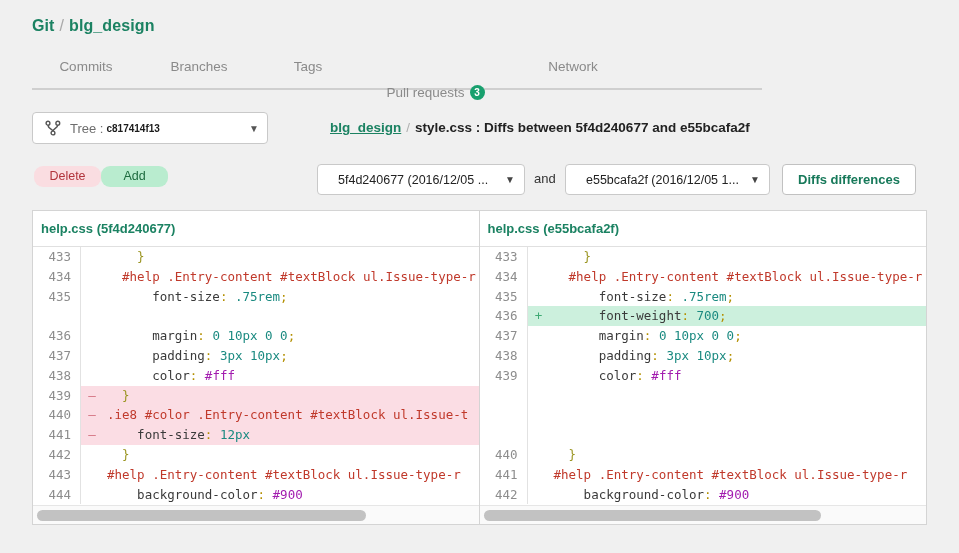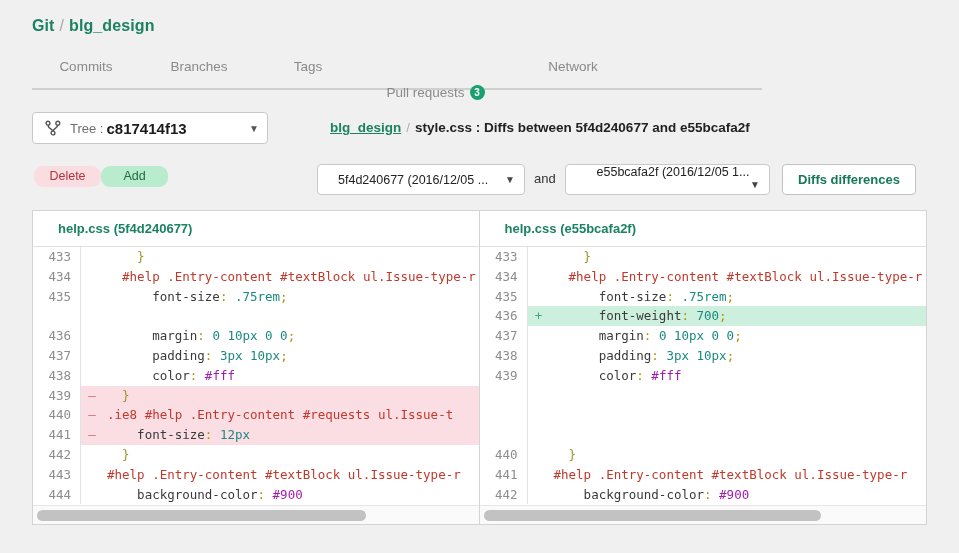--- a/index.html
+++ b/index.html
@@ -106,21 +106,21 @@
     flex: none;
     color: #555;
   }
   .tree-label {
     color: #6e6e6e;
     font-size: 13px;
   }
   .tree-value {
     color: #1b1b1b;
     font-weight: bold;
-    font-size: 15px;
+    font-size: 10px;
     margin-left: 3px;
   }
   .tree-caret {
     margin-left: auto;
     color: #555;
     font-size: 10px;
   }
 
   .path-breadcrumb {
     position: absolute;
@@ -172,21 +172,21 @@
     box-sizing: border-box;
     display: flex;
     align-items: center;
     padding: 0 9px 0 20px;
     font-size: 12.5px;
     color: #222;
     cursor: pointer;
     white-space: nowrap;
   }
   #sel-left  { left: 317px; width: 208px; }
-  #sel-right { left: 565px; width: 205px; flex-direction: column; }
+  #sel-right { left: 565px; width: 205px; }
   .commit-select .caret {
     margin-left: auto;
     font-size: 10px;
     color: #444;
     padding-left: 8px;
   }
 
   .and-word {
     position: absolute;
     left: 534px;
@@ -231,21 +231,21 @@
     overflow: hidden;
     position: relative;
   }
   .diff-pane.right { border-left: none; }
 
   .pane-head {
     height: 36px;
     border-bottom: 1px solid #e0e0e0;
     display: flex;
     align-items: center;
-    padding-left: 25px;
+    padding-left: 8px;
     font-size: 13px;
     font-weight: bold;
     color: #1b8262;
     box-sizing: border-box;
   }
   .pane-head .rev { color: #1b8262; font-weight: bold; }
 
   .code-area {
     position: relative;
     height: 258px;
@@ -379,21 +379,21 @@
     </div>
     <div class="code-area" id="code-left">
         <div class="code-row"><div class="ln">433</div><div class="marker"></div><div class="src"><span>    </span><span class="t-brace">}</span></div></div>
         <div class="code-row"><div class="ln">434</div><div class="marker"></div><div class="src"><span>  </span><span class="t-sel">#help .Entry-content #textBlock ul.Issue-type-r</span></div></div>
         <div class="code-row"><div class="ln">435</div><div class="marker"></div><div class="src"><span>      </span><span class="t-prop">font-size</span><span class="t-punc">:</span><span> </span><span class="t-val">.75rem</span><span class="t-punc">;</span></div></div>
         <div class="code-row"><div class="ln"></div><div class="marker"></div><div class="src"></div></div>
         <div class="code-row"><div class="ln">436</div><div class="marker"></div><div class="src"><span>      </span><span class="t-prop">margin</span><span class="t-punc">:</span><span> </span><span class="t-val">0 10px 0 0</span><span class="t-punc">;</span></div></div>
         <div class="code-row"><div class="ln">437</div><div class="marker"></div><div class="src"><span>      </span><span class="t-prop">padding</span><span class="t-punc">:</span><span> </span><span class="t-val">3px 10px</span><span class="t-punc">;</span></div></div>
         <div class="code-row"><div class="ln">438</div><div class="marker"></div><div class="src"><span>      </span><span class="t-prop">color</span><span class="t-punc">:</span><span> </span><span class="t-hex">#fff</span></div></div>
         <div class="code-row del"><div class="ln">439</div><div class="marker">–</div><div class="src"><span>  </span><span class="t-brace">}</span></div></div>
-        <div class="code-row del"><div class="ln">440</div><div class="marker">–</div><div class="src"><span></span><span class="t-sel">.ie8 #help .Entry-content #requests ul.Issue-t</span></div></div>
+        <div class="code-row del"><div class="ln">440</div><div class="marker">–</div><div class="src"><span></span><span class="t-sel">.ie8 #color .Entry-content #textBlock ul.Issue-t</span></div></div>
         <div class="code-row del"><div class="ln">441</div><div class="marker">–</div><div class="src"><span>    </span><span class="t-prop">font-size</span><span class="t-punc">:</span><span> </span><span class="t-val">12px</span></div></div>
         <div class="code-row"><div class="ln">442</div><div class="marker"></div><div class="src"><span>  </span><span class="t-brace">}</span></div></div>
         <div class="code-row"><div class="ln">443</div><div class="marker"></div><div class="src"><span></span><span class="t-sel">#help .Entry-content #textBlock ul.Issue-type-r</span></div></div>
         <div class="code-row"><div class="ln">444</div><div class="marker"></div><div class="src"><span>    </span><span class="t-prop">background-color</span><span class="t-punc">:</span><span> </span><span class="t-hex">#900</span></div></div>
       </div>
     <div class="scroll-track">
       <div class="scroll-thumb" id="thumb-left" style="width: 329px;"></div>
     </div>
   </div>
 

